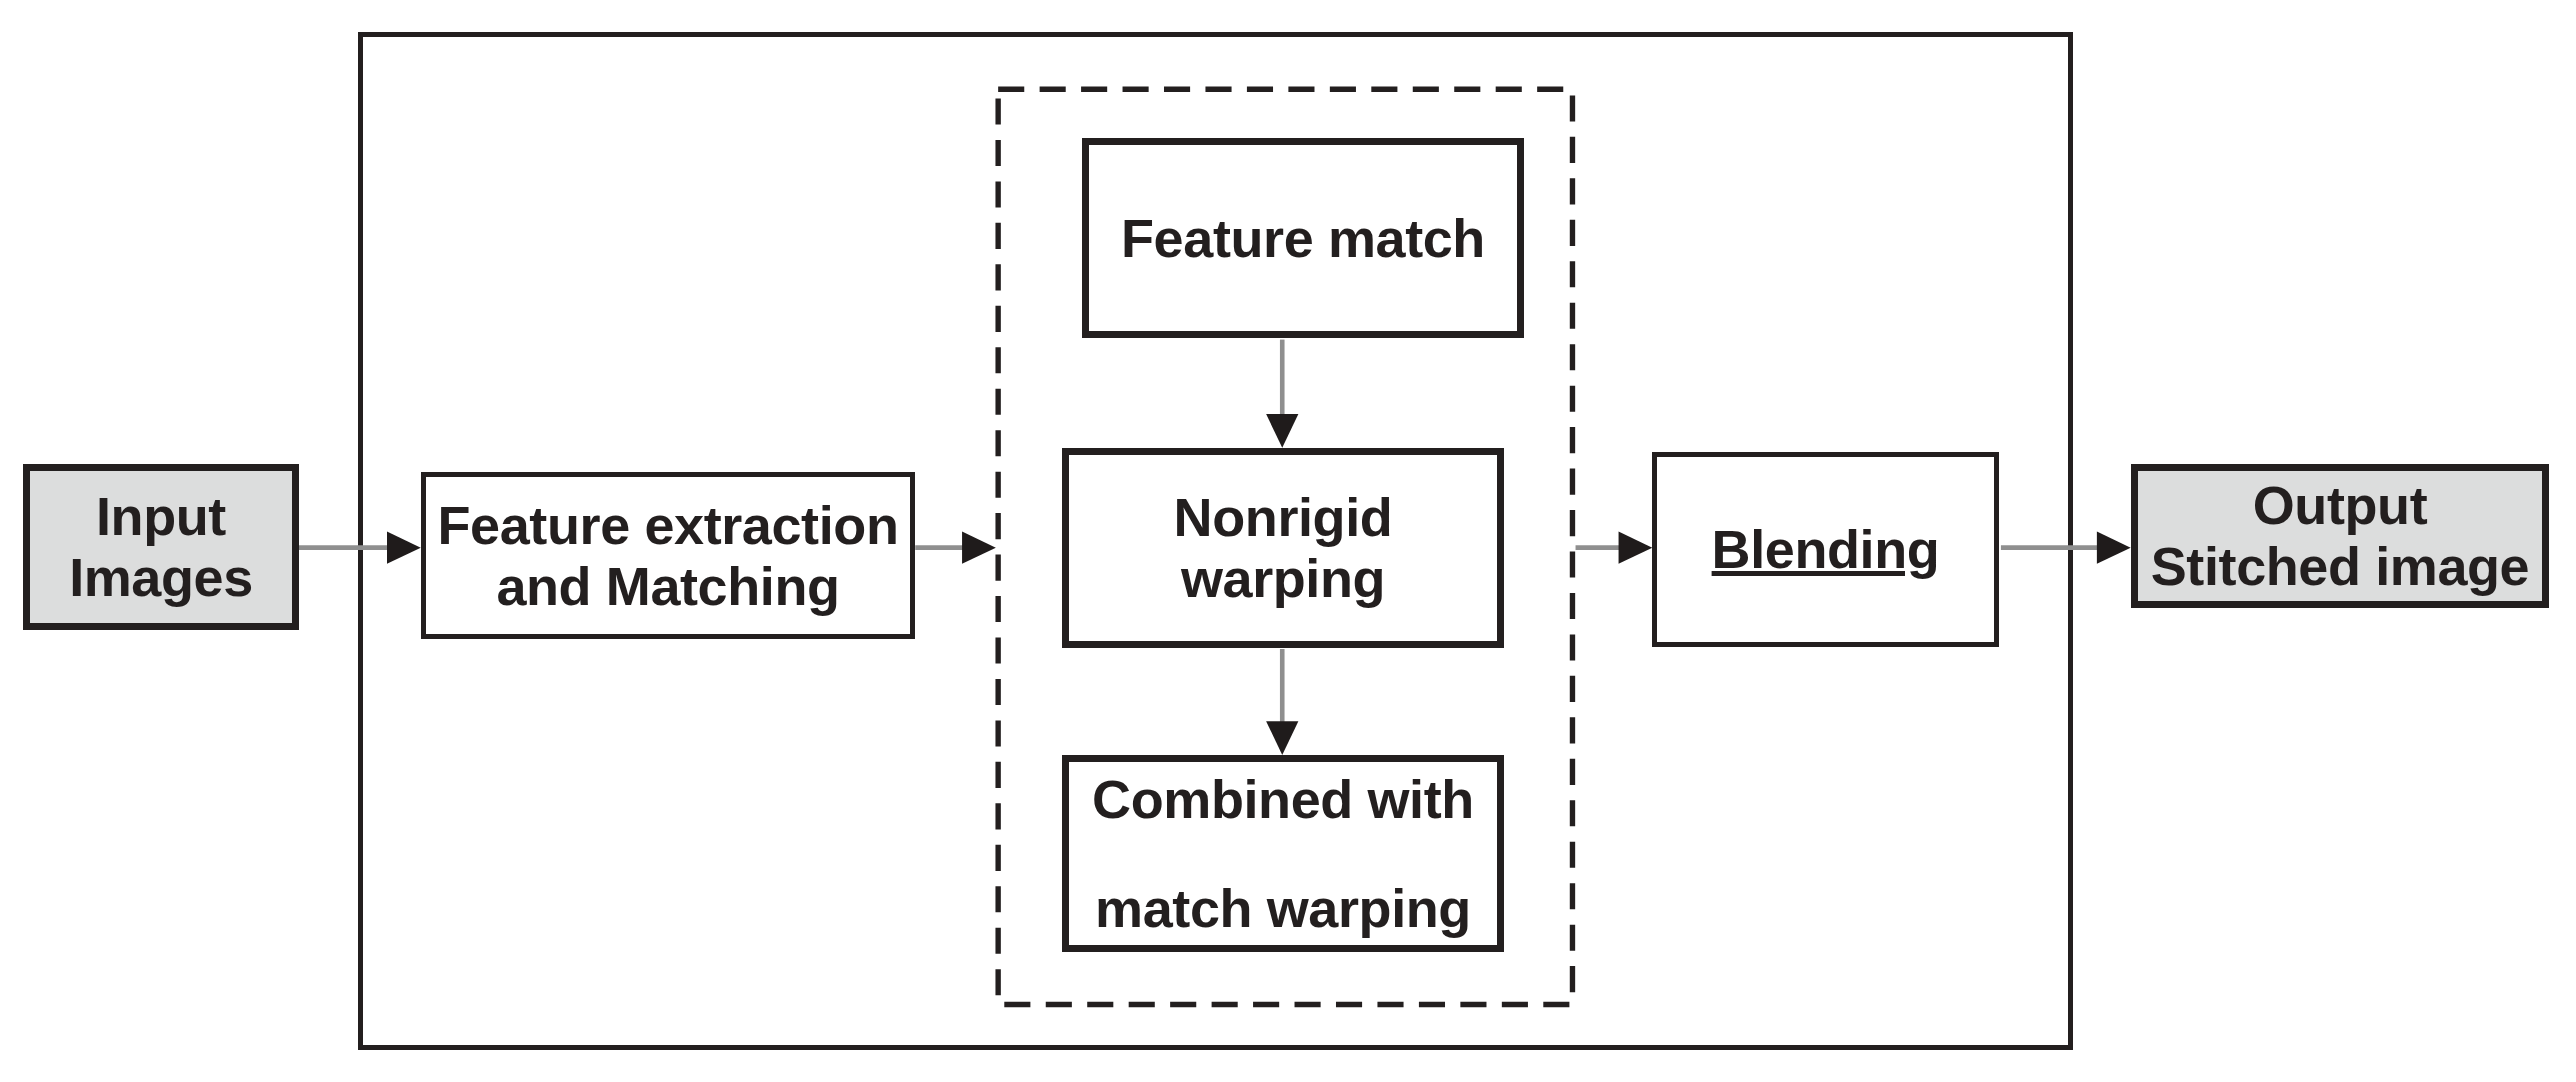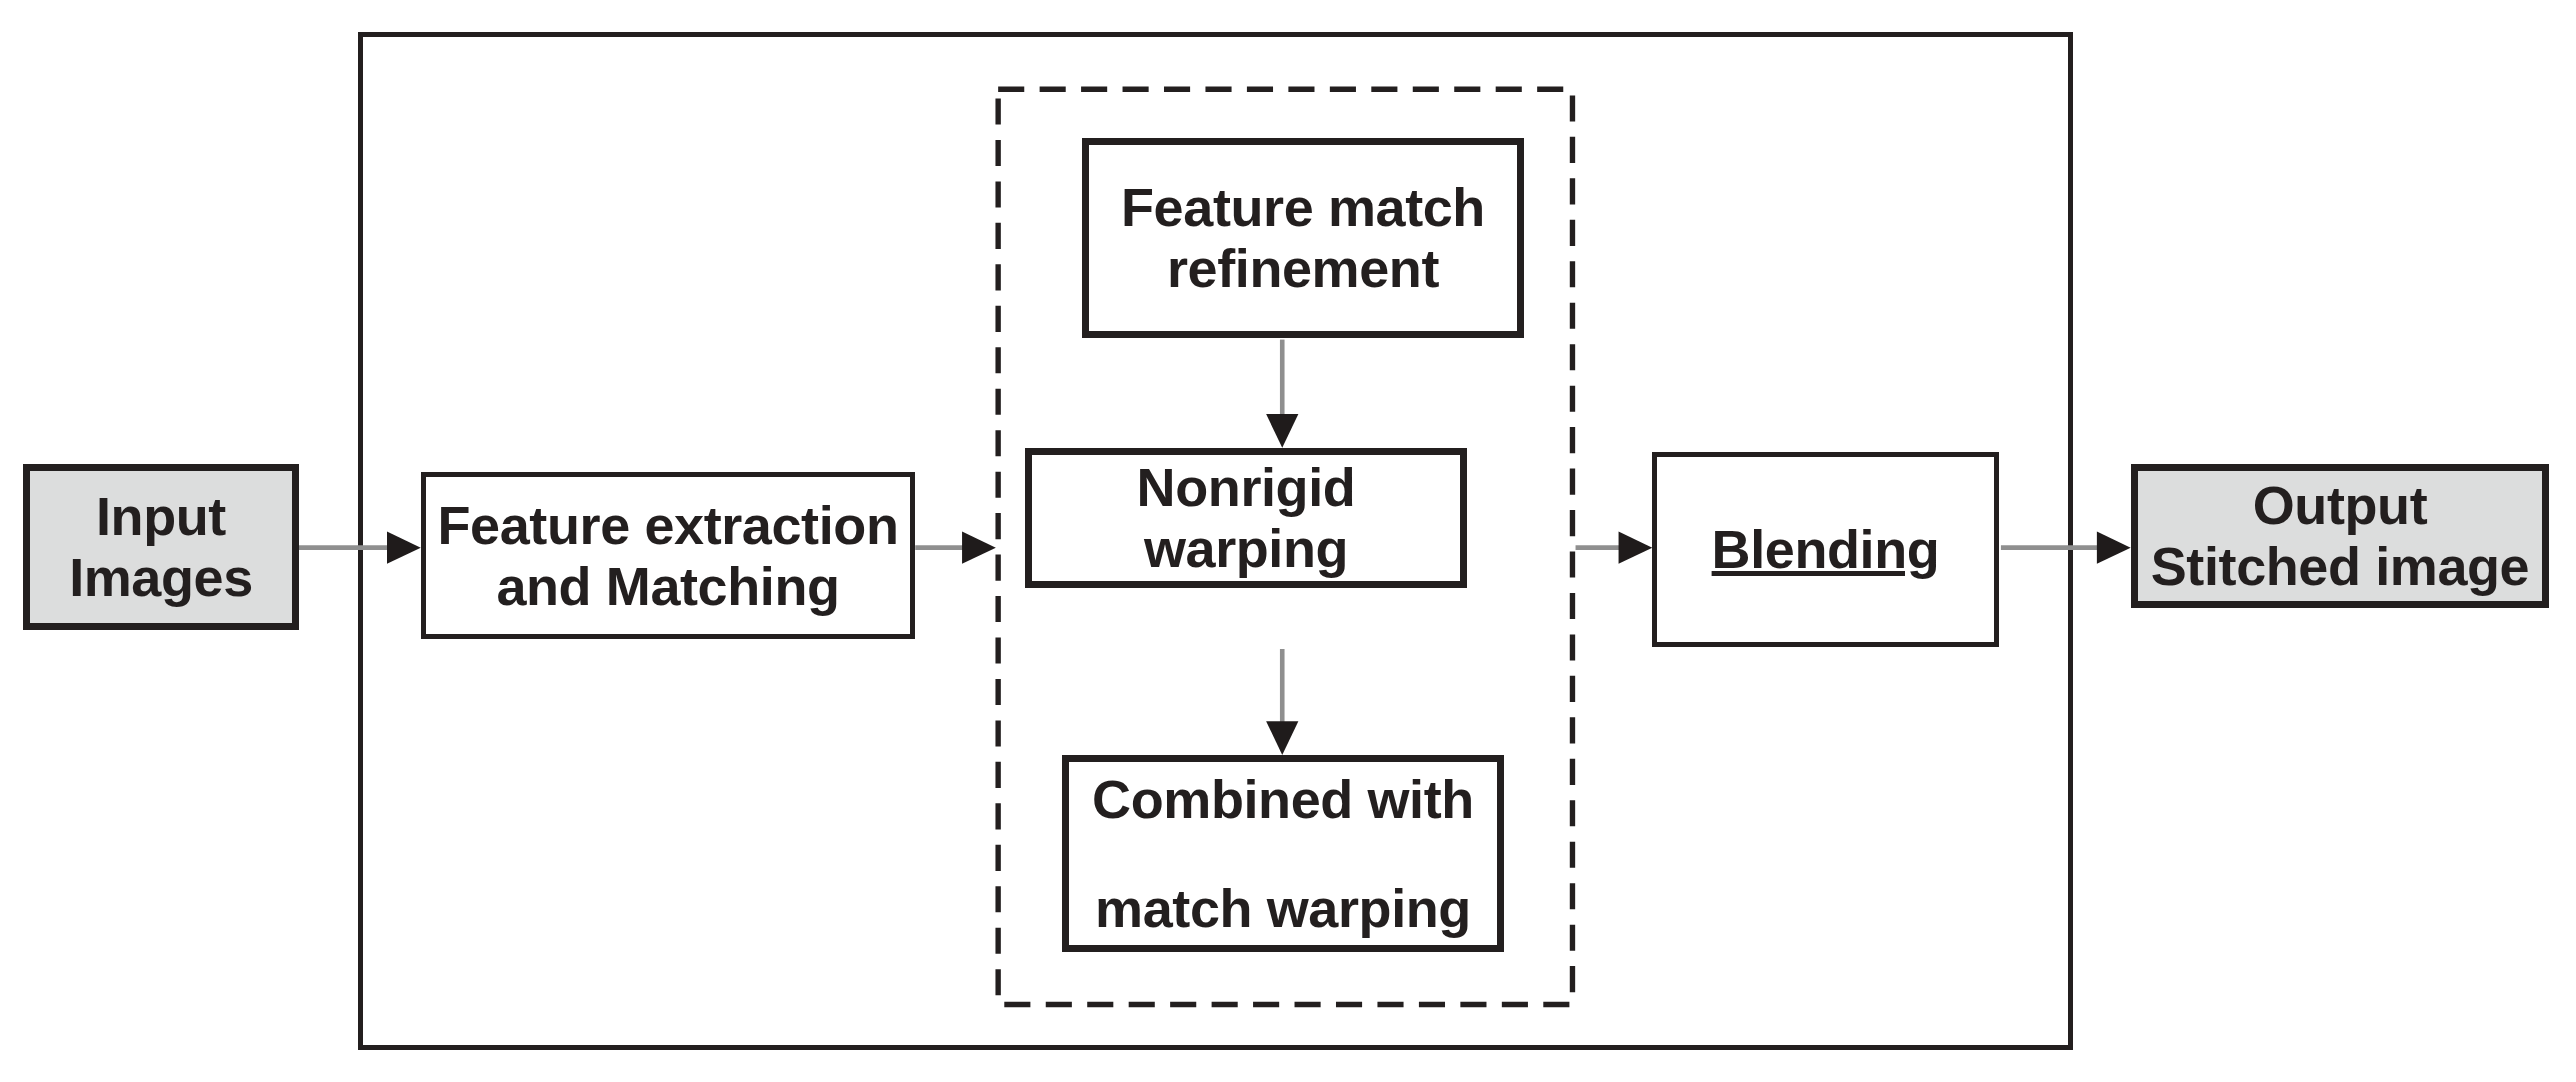--- a/index.html
+++ b/index.html
@@ -51,21 +51,21 @@
   .overlay line{stroke:var(--arrow-line);stroke-width:6;}
   .overlay polygon{fill:var(--arrow-head);}
   .overlay .dashed-rect{
     fill:none;stroke:var(--ink);stroke-width:7;
     stroke-dasharray:34 20;
   }
   
   #n-input            {left:23px;  top:464px; width:276px; height:166px;}
   #n-feature-extract  {left:421px; top:472px; width:494px; height:167px;}
   #n-fmr              {left:1062px;top:138px; width:442px; height:200px;margin-left:20px;}
-  #n-nonrigid         {left:1025px;top:448px; width:442px; height:140px;}
+  #n-nonrigid         {left:1062px;top:448px; width:442px; height:200px;}
   #n-combined         {left:1062px;top:755px; width:442px; height:197px;gap:48px;}
   #n-blending         {left:1652px;top:452px; width:347px; height:195px;text-decoration:underline;}
   #n-output           {left:2131px;top:464px; width:418px; height:144px;}
 </style>
 </head>
 <body>
 
 <div class="canvas">
 
   <div class="outer-box"></div>
@@ -104,21 +104,20 @@
     <span class="lbl">Images</span>
   </div>
 
   <div class="node" id="n-feature-extract">
     <span class="lbl">Feature extraction</span>
     <span class="lbl">and Matching</span>
   </div>
 
   <div class="node inner" id="n-fmr">
     <span class="lbl">Feature match</span>
-    <span class="lbl">refinement</span>
   </div>
 
   <div class="node inner" id="n-nonrigid">
     <span class="lbl">Nonrigid</span>
     <span class="lbl">warping</span>
   </div>
 
   <div class="node inner" id="n-combined">
     <span class="lbl">Combined with</span>
     <span class="lbl">match warping</span>

